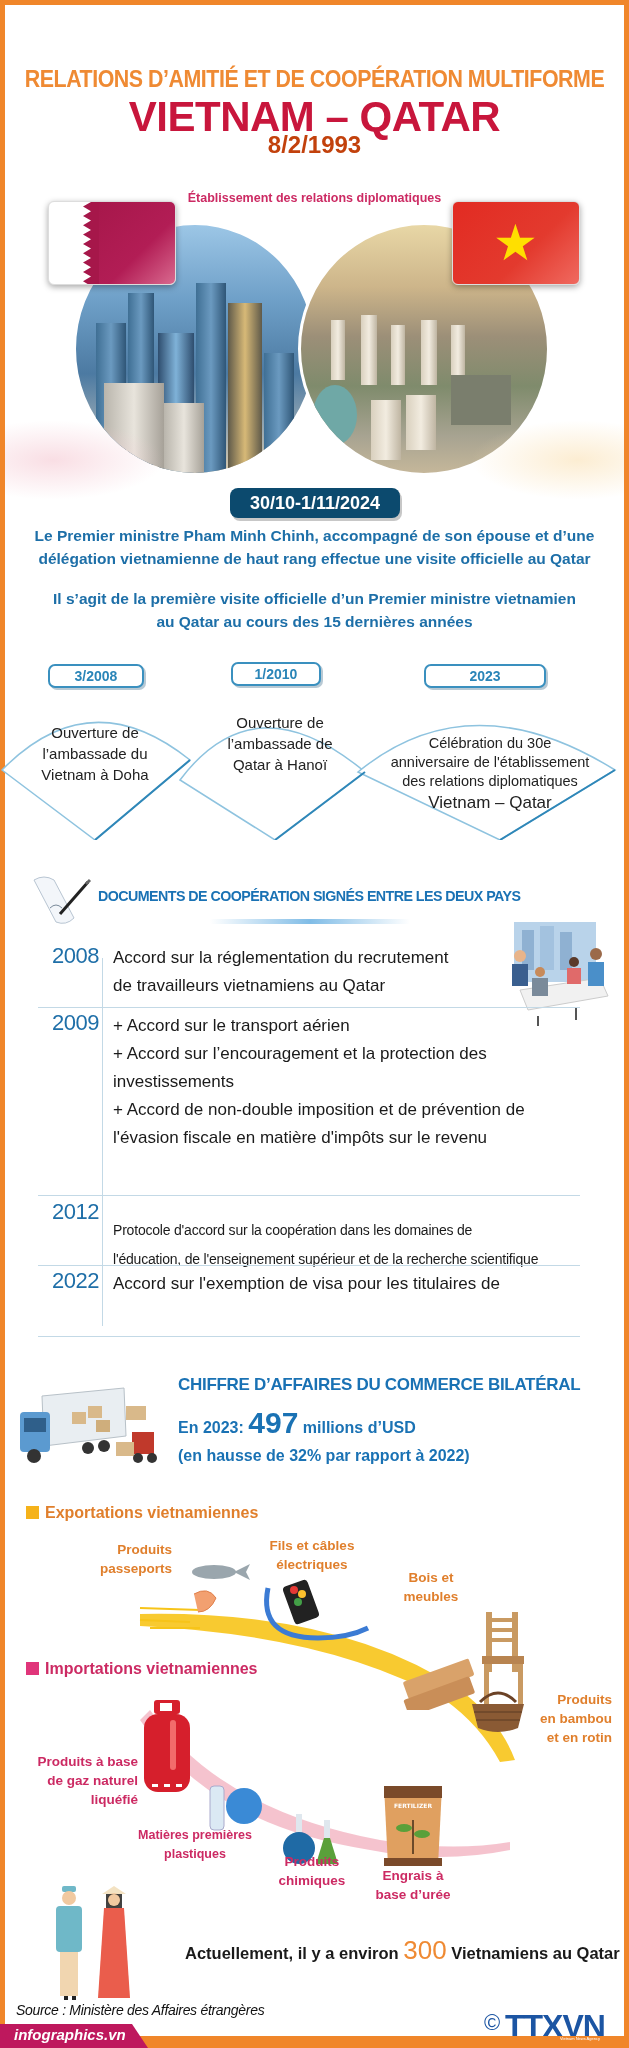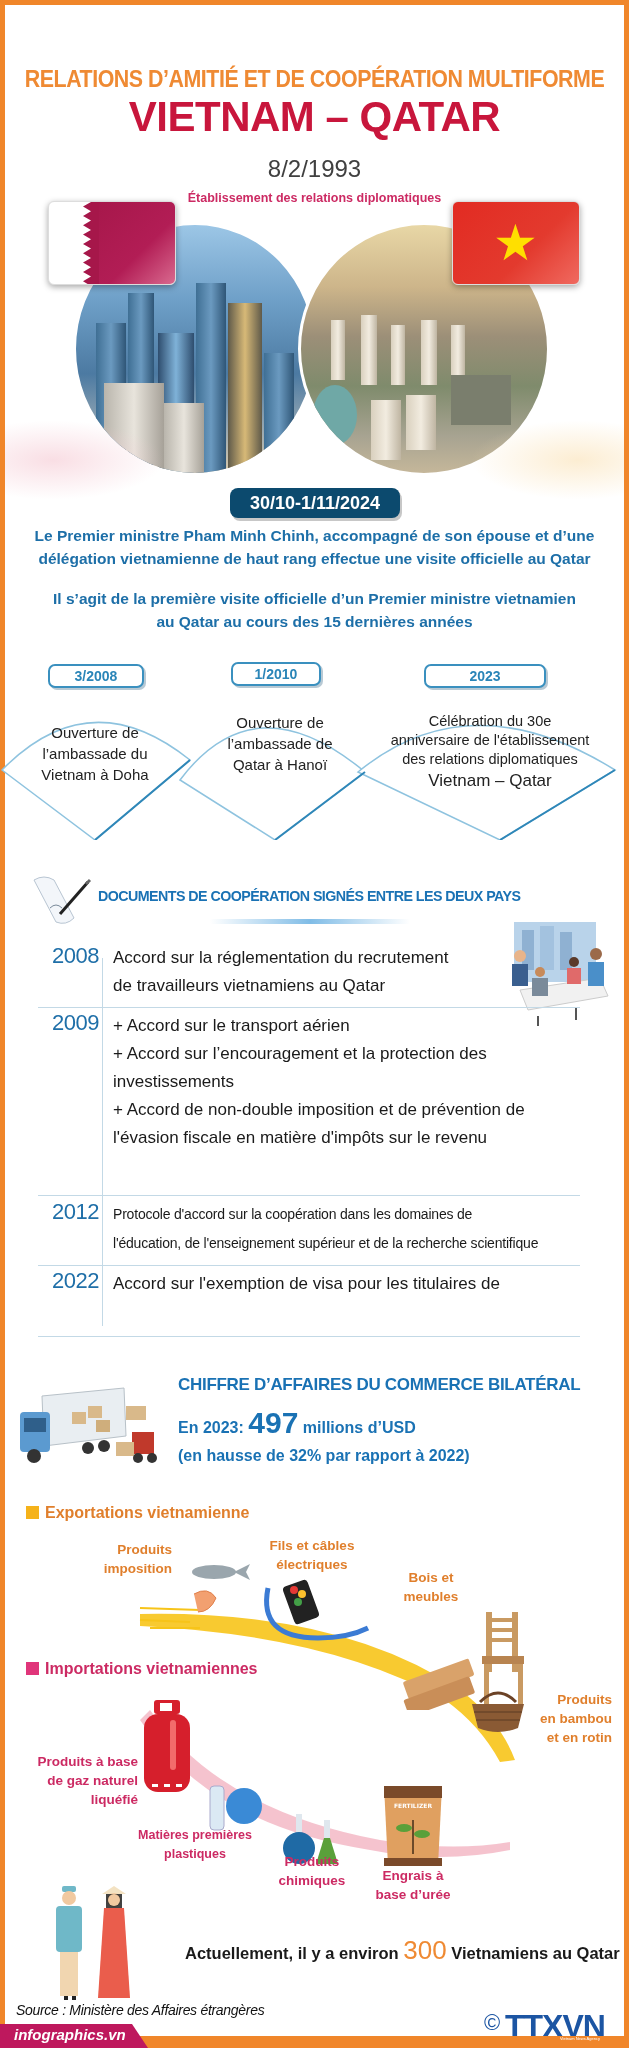--- a/index.html
+++ b/index.html
@@ -7,21 +7,21 @@
   body { font-family: "Liberation Sans", sans-serif; position: relative; }
 
   .frame { position: absolute; left: 0; top: 0; width: 629px; height: 2048px;
     border-left: 5px solid #f0862a; border-right: 5px solid #f0862a; border-top: 5px solid #f0862a; }
 
   .abs { position: absolute; }
   .center { text-align: center; left: 0; width: 629px; }
 
   .t-orange-top { top: 66px; font-size: 23px; font-weight: bold; color: #ef8a33; letter-spacing: -0.5px; transform: scaleX(0.93); transform-origin: center; }
   .t-main { top: 93px; font-size: 42px; font-weight: bold; color: #c8163c; letter-spacing: -0.5px; }
-  .t-date { top: 155px; font-size: 24px; font-weight: normal; color: #404040; }
+  .t-date { top: 131px; font-size: 24px; font-weight: bold; color: #c2410c; }
   .t-estab { top: 191px; font-size: 12.5px; font-weight: bold; color: #cc2a63; }
 
   
   .circle { position: absolute; border-radius: 50%; overflow: hidden; border: 3px solid #fff; }
   .circle.qa { left: 73px; top: 222px; width: 244px; height: 254px;
     background: linear-gradient(180deg, #9cc6e6 0%, #6fa0c8 30%, #4c7aa2 60%, #8fa3b1 80%, #d8c9ab 100%); }
   .circle.vn { left: 298px; top: 222px; width: 252px; height: 254px;
     background: linear-gradient(180deg, #e8d7a6 0%, #cdb58a 25%, #9c8f78 45%, #7f8b6c 65%, #a7a391 85%, #c5b79a 100%); }
   .bldg { position: absolute; bottom: 0; background: linear-gradient(90deg,#3f6f94,#6b9ac0,#2f5677); }
   .bldg.l { background: linear-gradient(90deg,#b9b5ac,#e8e4dc,#a6a198); }
@@ -48,21 +48,21 @@
   .tl-shape { position: absolute; }
   .tl-text { position: absolute; text-align: center; color: #222; font-size: 15px; line-height: 21px; }
 
   
   .doc-title { position: absolute; left: 98px; top: 887px; font-size: 15.5px; font-weight: bold; color: #1a72b4; letter-spacing: -0.6px; transform: scaleX(0.92); transform-origin: left; }
   .doc-underline { position: absolute; left: 210px; top: 919px; width: 200px; height: 5px; background: linear-gradient(90deg, rgba(74,160,220,0), rgba(74,160,220,0.7), rgba(74,160,220,0)); }
   .vline { position: absolute; left: 102px; top: 958px; width: 1px; height: 368px; background: #c3d9e6; }
   .hline { position: absolute; left: 38px; width: 542px; height: 1px; background: #c3d9e6; }
   .year { position: absolute; left: 52px; width: 52px; font-size: 22px; color: #1f6fa8; overflow: hidden; white-space: nowrap; letter-spacing: -0.5px; }
   .doc-text { position: absolute; left: 113px; color: #1a1a1a; font-size: 17px; line-height: 28px; }
-  .doc-text.small { font-size: 14px; line-height: 29px; letter-spacing: -0.2px; }
+  .doc-text.small { font-size: 14px; line-height: 29px; letter-spacing: -0.2px; margin-top: 16px; }
 
   
   .trade-title { position: absolute; left: 178px; top: 1375px; font-size: 17px; font-weight: bold; color: #1a72b4; letter-spacing: -0.3px; }
   .trade-line { position: absolute; left: 178px; top: 1406px; font-size: 16px; font-weight: bold; color: #1a72b4; }
   .trade-line .big { font-size: 30px; }
   .trade-line2 { position: absolute; left: 178px; top: 1447px; font-size: 16px; font-weight: bold; color: #1a72b4; }
 
   .legend { position: absolute; left: 26px; font-size: 16px; font-weight: bold; }
   .legend .sq { display: inline-block; width: 13px; height: 13px; margin-right: 6px; vertical-align: -1px; }
 
@@ -151,21 +151,21 @@
 <div class="tl-text" style="left:30px;top:722px;width:130px">
   <div>Ouverture de</div>
     <div>l’ambassade du</div>
     <div>Vietnam à Doha</div>
 </div>
 <div class="tl-text" style="left:210px;top:712px;width:140px">
   <div>Ouverture de</div>
     <div>l’ambassade de</div>
     <div>Qatar à Hanoï</div>
 </div>
-<div class="tl-text" style="left:370px;top:712px;width:240px;font-size:14.5px;line-height:19px">
+<div class="tl-text" style="left:370px;top:734px;width:240px;font-size:14.5px;line-height:19px">
   <div>Célébration du 30e</div>
     <div>anniversaire de l'établissement</div>
     <div>des relations diplomatiques</div>
   <div style="font-size:17px;line-height:24px">Vietnam – Qatar</div>
 </div>
 
 <svg class="abs" style="left:30px;top:870px" width="70" height="62" viewBox="0 0 70 62">
   <path d="M4,10 Q14,4 24,10 L44,48 Q36,56 26,52 Z" fill="#f3f6fa" stroke="#b8c5d2"></path>
   <path d="M20,38 q6,-6 12,0" stroke="#7a8a9a" fill="none"></path>
   <line x1="30" y1="44" x2="58" y2="12" stroke="#222" stroke-width="3"></line>
@@ -240,21 +240,21 @@
   <circle cx="124" cy="74" r="5" fill="#333"></circle>
     <circle cx="138" cy="74" r="5" fill="#333"></circle>
 </svg>
 <div class="trade-title">CHIFFRE D’AFFAIRES DU COMMERCE BILATÉRAL</div>
 <div class="trade-line">
   <span>En 2023:</span> <span class="big">497</span> <span>millions d’USD</span>
 </div>
 <div class="trade-line2">(en hausse de 32% par rapport à 2022)</div>
 
 <div class="legend" style="top:1504px;color:#e07f2c">
-  <span class="sq" style="background:#f5b21a"></span><span>Exportations vietnamienne</span>
+  <span class="sq" style="background:#f5b21a"></span><span>Exportations vietnamiennes</span>
 </div>
 
 <svg class="abs" style="left:0;top:1580px" width="629" height="330" viewBox="0 0 629 330">
   <path d="M140,34 Q340,30 460,110 Q500,140 515,180 L500,182 Q480,145 445,120 Q330,55 140,46 Z" fill="#f7c419" opacity="0.9"></path>
   <path d="M140,28 L200,30 M140,40 L190,42 M150,48 L200,48" stroke="#f7c419" stroke-width="2"></path>
   <path d="M150,130 Q220,230 380,260 Q450,272 510,262 L510,270 Q440,284 370,270 Q210,245 140,140 Z" fill="#f3b8c6" opacity="0.85"></path>
 </svg>
 
 <svg class="abs" style="left:180px;top:1560px" width="80" height="60" viewBox="0 0 80 60">
   <ellipse cx="34" cy="12" rx="22" ry="7" fill="#9aa6ad"></ellipse>
@@ -281,21 +281,21 @@
     <rect x="120" y="64" width="5" height="40" fill="#c99a62"></rect>
 </svg>
 <svg class="abs" style="left:466px;top:1688px" width="64" height="46" viewBox="0 0 64 46">
   <path d="M14,14 Q32,-4 50,14" stroke="#6b4226" stroke-width="3" fill="none"></path>
   <path d="M6,16 L58,16 L52,40 Q32,48 12,40 Z" fill="#8a5a34"></path>
   <path d="M8,24 L56,24 M10,32 L54,32" stroke="#5a3a22"></path>
 </svg>
 
 <div class="label-it lab-o" style="left:80px;top:1540px;width:92px;text-align:right">
   <div>Produits</div>
-    <div>imposition</div>
+    <div>passeports</div>
 </div>
 <div class="label-it lab-o" style="left:262px;top:1536px;width:100px;text-align:center">
   <div>Fils et câbles</div>
     <div>électriques</div>
 </div>
 <div class="label-it lab-o" style="left:396px;top:1568px;width:70px;text-align:center">
   <div>Bois et</div>
     <div>meubles</div>
 </div>
 <div class="label-it lab-o" style="left:530px;top:1690px;width:82px;text-align:right">

